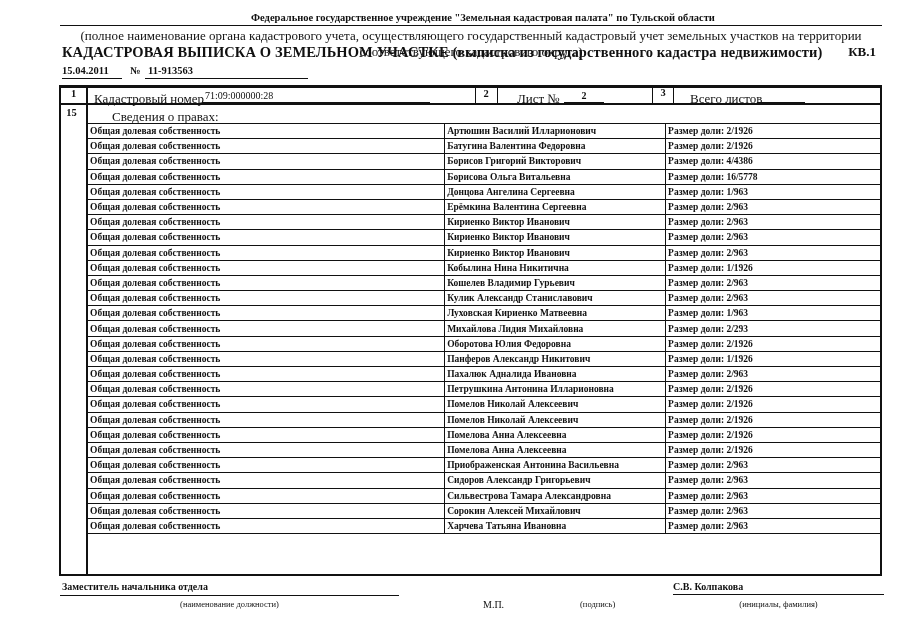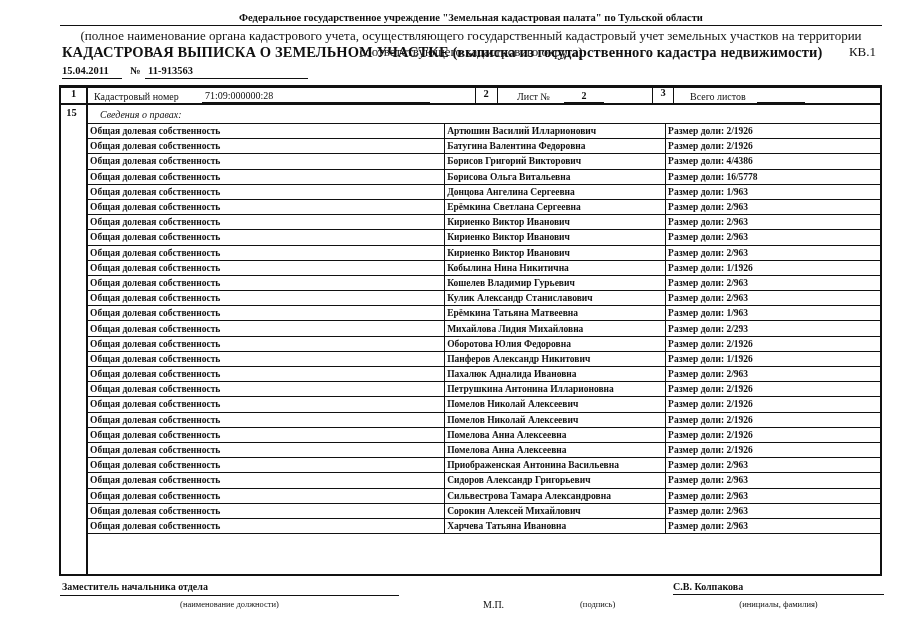--- a/index.html
+++ b/index.html
@@ -1,37 +1,37 @@
 <!DOCTYPE html>
 <html><head>
 <meta charset="utf-8">
 <style>
   html, body { margin:0; padding:0; background:#fff; }
   body { width:906px; height:639px; position:relative; overflow:hidden;
          font-family:"Liberation Serif", "DejaVu Serif", serif; color:#111; }
   .abs { position:absolute; }
-  .org { left:60px; width:822px; top:12px; text-align:center; font-size:10.5px; font-weight:bold; }
+  .org { left:72px; width:822px; top:12px; text-align:center; font-size:10.5px; font-weight:bold; }
   .org-line { left:60px; width:822px; top:25px; height:0; border-top:1px solid #111; }
   .org-caption { left:60px; width:822px; top:28px; text-align:center; font-size:13px; }
   .title { left:62px; top:44px; font-size:14.5px; font-weight:bold; letter-spacing:0.1px; }
   .title .paren { font-weight:bold; }
-  .form-code { right:30px; top:44px; font-size:13px; font-weight:normal; }
+  .form-code { right:30px; top:44px; font-size:13px; font-weight:bold; }
   .date { left:62px; top:65px; font-size:10.5px; font-weight:bold; }
   .date-line { left:62px; top:78px; width:60px; border-top:1px solid #111; }
   .no-label { left:130px; top:65px; font-size:10.5px; font-weight:bold; }
   .no-val { left:148px; top:65px; font-size:10.5px; font-weight:bold; }
   .no-line { left:145px; top:78px; width:163px; border-top:1px solid #111; }
 
   .outer { left:59px; top:85px; width:823px; height:491px; border:2px solid #111; box-sizing:border-box; }
   .outer-top2 { left:59px; top:87px; width:823px; border-top:1px solid #111; }
   .hrow-bottom { left:59px; top:103px; width:823px; border-top:2px solid #111; }
   .vline { border-left:1px solid #111; }
   .vline2 { border-left:2px solid #111; }
   .cellnum { font-size:10.5px; font-weight:bold; text-align:center; }
-  .lbl { font-size:10px; }
+  .lbl { font-size:13px; }
   .val { font-size:10px; }
   .uline { border-top:1px solid #111; }
   table.rights { position:absolute; left:87px; top:123px; width:794px; border-collapse:collapse; table-layout:fixed; }
   table.rights td { border:1px solid #111; height:14.2px; padding:0 2px; font-size:9.5px; white-space:nowrap; overflow:hidden; line-height:14px; }
   table.rights tr.data td { font-weight:bold; }
   .c1 { width:354px; }
   .c2 { width:219px; }
   .c3 { width:213px; }
 
   .footer-role { left:62px; top:581px; font-size:10px; font-weight:bold; }
@@ -78,21 +78,21 @@
 <div class="abs uline" style="left:564px; top:102px; width:40px;"></div>
 
 <div class="abs vline" style="left:652px; top:87px; height:16px;"></div>
 <div class="abs cellnum" style="left:653px; width:20px; top:87px;">3</div>
 <div class="abs vline" style="left:673px; top:87px; height:16px;"></div>
 <div class="abs lbl" style="left:690px; top:91px;">Всего листов</div>
 <div class="abs val" style="left:757px; width:48px; top:90px;"></div>
 <div class="abs uline" style="left:757px; top:102px; width:48px;"></div>
 
 <div class="abs cellnum" style="left:61px; width:21px; top:107px;">15</div>
-<div class="abs lbl" style="left:100px; top:109px;font-style:italic;">Сведения о правах:</div>
+<div class="abs lbl" style="left:112px; top:109px;">Сведения о правах:</div>
 
 <table class="rights">
   <colgroup>
       <col class="c1">
       <col class="c2">
       <col class="c3">
     </colgroup>
   <tbody id="rights-body">
   <tr class="data">
         <td>Общая долевая собственность</td>
@@ -114,21 +114,21 @@
         <td>Борисова Ольга Витальевна</td>
         <td>Размер доли: 16/5778</td>
       </tr>
       <tr class="data">
         <td>Общая долевая собственность</td>
         <td>Донцова Ангелина Сергеевна</td>
         <td>Размер доли: 1/963</td>
       </tr>
       <tr class="data">
         <td>Общая долевая собственность</td>
-        <td>Ерёмкина Светлана Сергеевна</td>
+        <td>Ерёмкина Валентина Сергеевна</td>
         <td>Размер доли: 2/963</td>
       </tr>
       <tr class="data">
         <td>Общая долевая собственность</td>
         <td>Кириенко Виктор Иванович</td>
         <td>Размер доли: 2/963</td>
       </tr>
       <tr class="data">
         <td>Общая долевая собственность</td>
         <td>Кириенко Виктор Иванович</td>
@@ -149,21 +149,21 @@
         <td>Кошелев Владимир Гурьевич</td>
         <td>Размер доли: 2/963</td>
       </tr>
       <tr class="data">
         <td>Общая долевая собственность</td>
         <td>Кулик Александр Станиславович</td>
         <td>Размер доли: 2/963</td>
       </tr>
       <tr class="data">
         <td>Общая долевая собственность</td>
-        <td>Ерёмкина Татьяна Матвеевна</td>
+        <td>Луховская Кириенко Матвеевна</td>
         <td>Размер доли: 1/963</td>
       </tr>
       <tr class="data">
         <td>Общая долевая собственность</td>
         <td>Михайлова Лидия Михайловна</td>
         <td>Размер доли: 2/293</td>
       </tr>
       <tr class="data">
         <td>Общая долевая собственность</td>
         <td>Оборотова Юлия Федоровна</td>

